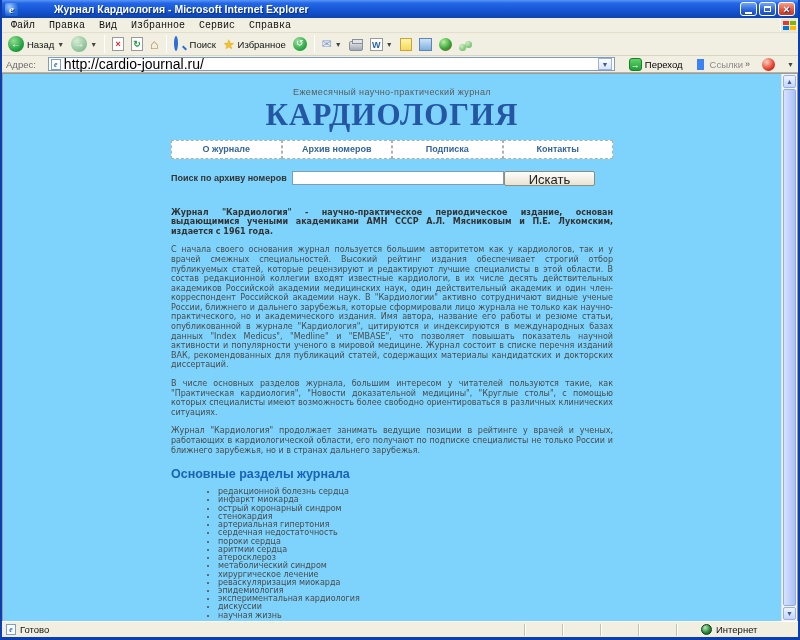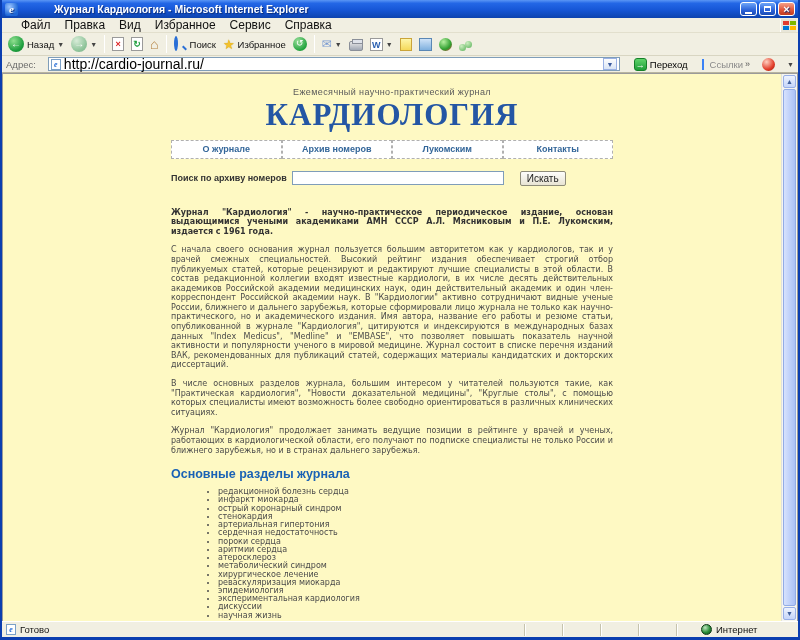--- a/index.html
+++ b/index.html
@@ -20,21 +20,21 @@
   .win-btns { display:flex; gap:2px; }
   .win-btn { width:17px; height:14px; border:1px solid #fff; border-radius:3px;
     display:flex; align-items:center; justify-content:center; color:#fff; font-size:9px;
     background:linear-gradient(180deg,#6ea5f8,#2a62d8 60%,#1b4cb5); }
   .win-btn.close { background:linear-gradient(180deg,#f5a088,#e0583d 55%,#c13a1e); font-weight:bold; font-size:11px; }
   .min-glyph { width:7px; height:2px; background:#fff; margin-top:7px; }
   .res-glyph { width:7px; height:6px; border:1px solid #fff; border-top-width:2px; }
 
   
   .menubar { height:15px; flex:0 0 15px; background:#f1efe2; display:flex; align-items:center;
-    font-size:12px; color:#111; border-bottom:1px solid #e2dfcd; padding-left:12px; }
+    font-size:10px; color:#111; border-bottom:1px solid #e2dfcd; padding-left:2px;font-family:Liberation Mono, monospace; }
   .menu-item { padding:1px 7px; }
   .menu-spacer { flex:1; }
   .winflag { width:16px; height:13px; margin-right:2px; background:#e8e6d8;
     border-left:1px solid #fff; display:grid; grid-template-columns:6px 6px;
     grid-template-rows:4px 4px; gap:1px; padding:2px; }
   .winflag i { display:block; }
 
   
   .toolbar { height:23px; flex:0 0 23px; background:#f1efe2; display:flex; align-items:center;
     gap:3px; padding:0 4px; font-size:9.5px; border-bottom:1px solid #d8d5c2; }
@@ -83,41 +83,41 @@
   .page-ico { width:10px; height:11px; background:#fff; border:1px solid #7aa0c8; color:#2a6fd6;
     font-family:"Liberation Serif",serif; font-style:italic; font-weight:bold; font-size:8px;
     line-height:10px; text-align:center; flex:0 0 10px; }
   .addr-url { flex:1; font-size:14px; color:#000; }
   .addr-drop { width:14px; height:12px; background:linear-gradient(#fdfdfd,#d9e4f5); border:1px solid #9ab1e4;
     font-size:7px; color:#3a5a9e; text-align:center; line-height:11px; }
   .go-btn { display:flex; align-items:center; gap:3px; padding:0 2px; }
   .go-ico { width:13px; height:13px; background:linear-gradient(180deg,#5fd46a,#1f9e38); border:1px solid #168029;
     border-radius:3px; color:#fff; font-size:9px; line-height:12px; text-align:center; font-weight:bold; }
   .links { color:#8a8a8a; display:flex; align-items:center; gap:2px; padding-left:6px;
-    border-left:2px solid #3b82f6; }
+    border-left:7px solid #3b82f6; }
   .chevrons { color:#555; font-size:9px; }
   .addon { width:13px; height:13px; border-radius:50%;
     background:radial-gradient(circle at 35% 30%,#ffd0c0,#e23d2a 60%,#8e1408); }
 
   
   .content { flex:1; display:flex; background:#fff; border:1px solid #9a9a9a; border-bottom:none;
     overflow:hidden; }
-  .pagearea { flex:1; overflow:hidden; background:#fef9c3; }
+  .pagearea { flex:1; overflow:hidden; background:#7dd3fc; }
   .col { width:442px; margin:0 auto; padding-top:13px; }
   .tagline { text-align:center; font-size:9px; color:#5a5a5a; letter-spacing:0.4px; }
   .site-title { text-align:center; font-family:"Liberation Serif","DejaVu Serif",serif;
     font-weight:bold; font-size:31px; letter-spacing:1px; color:#2456a4; line-height:1.05; margin-top:2px; }
   .nav { display:flex; margin-top:8px; }
   .nav-item { flex:1; border:1px dashed #b0b0b0; height:19px; display:flex; align-items:center;
     justify-content:center; color:#336699; font-size:9px; font-weight:bold; background:#fff; }
   .search-row { display:flex; align-items:center; margin-top:12px; font-size:9px; }
   .search-label { font-weight:bold; color:#333; }
   .search-input { width:212px; height:14px; border:1px solid #7f9db9; margin-left:5px;
     font-size:9px; padding:0 2px; font-family:"Liberation Sans",sans-serif; }
-  .search-btn { height:15px; margin-left:16px; font-size:10px; padding:0 6px;
+  .search-btn { height:15px; margin-left:0; font-size:13px; padding:0 24px;
     background:linear-gradient(#fdfdfb,#e8e4d3); border:1px solid #8e8c7a; border-radius:2px;
     font-family:"Liberation Sans",sans-serif; color:#222; }
   .textblock { margin-top:22px; }
   .textblock p { font-family:"DejaVu Sans",sans-serif; font-size:8px; line-height:1.2;
     text-align:justify; color:#4a4a4a; margin-bottom:9px; }
   .textblock p.lead { font-weight:bold; color:#333; }
   .section-heading { margin-top:12px; font-size:12.5px; font-weight:bold; color:#1a62b5; }
   .topics { margin-top:7px; padding-left:47px; color:#4a4a4a; }
   .topics li { font-family:"DejaVu Sans",sans-serif; font-size:8px; line-height:1.03; }
 
@@ -257,21 +257,21 @@
 
   <div class="content">
     <div class="pagearea">
       <div class="col">
         <div class="tagline">Ежемесячный научно-практический журнал</div>
         <div class="site-title">КАРДИОЛОГИЯ</div>
 
         <div class="nav">
           <span class="nav-item">О журнале</span>
           <span class="nav-item">Архив номеров</span>
-          <span class="nav-item">Лукомским</span>
+          <span class="nav-item">Подписка</span>
           <span class="nav-item">Контакты</span>
         </div>
 
         <div class="search-row">
           <span class="search-label">Поиск по архиву номеров</span>
           <input class="search-input" type="text" style="">
           <button class="search-btn">Искать</button>
         </div>
 
         <div class="textblock">

